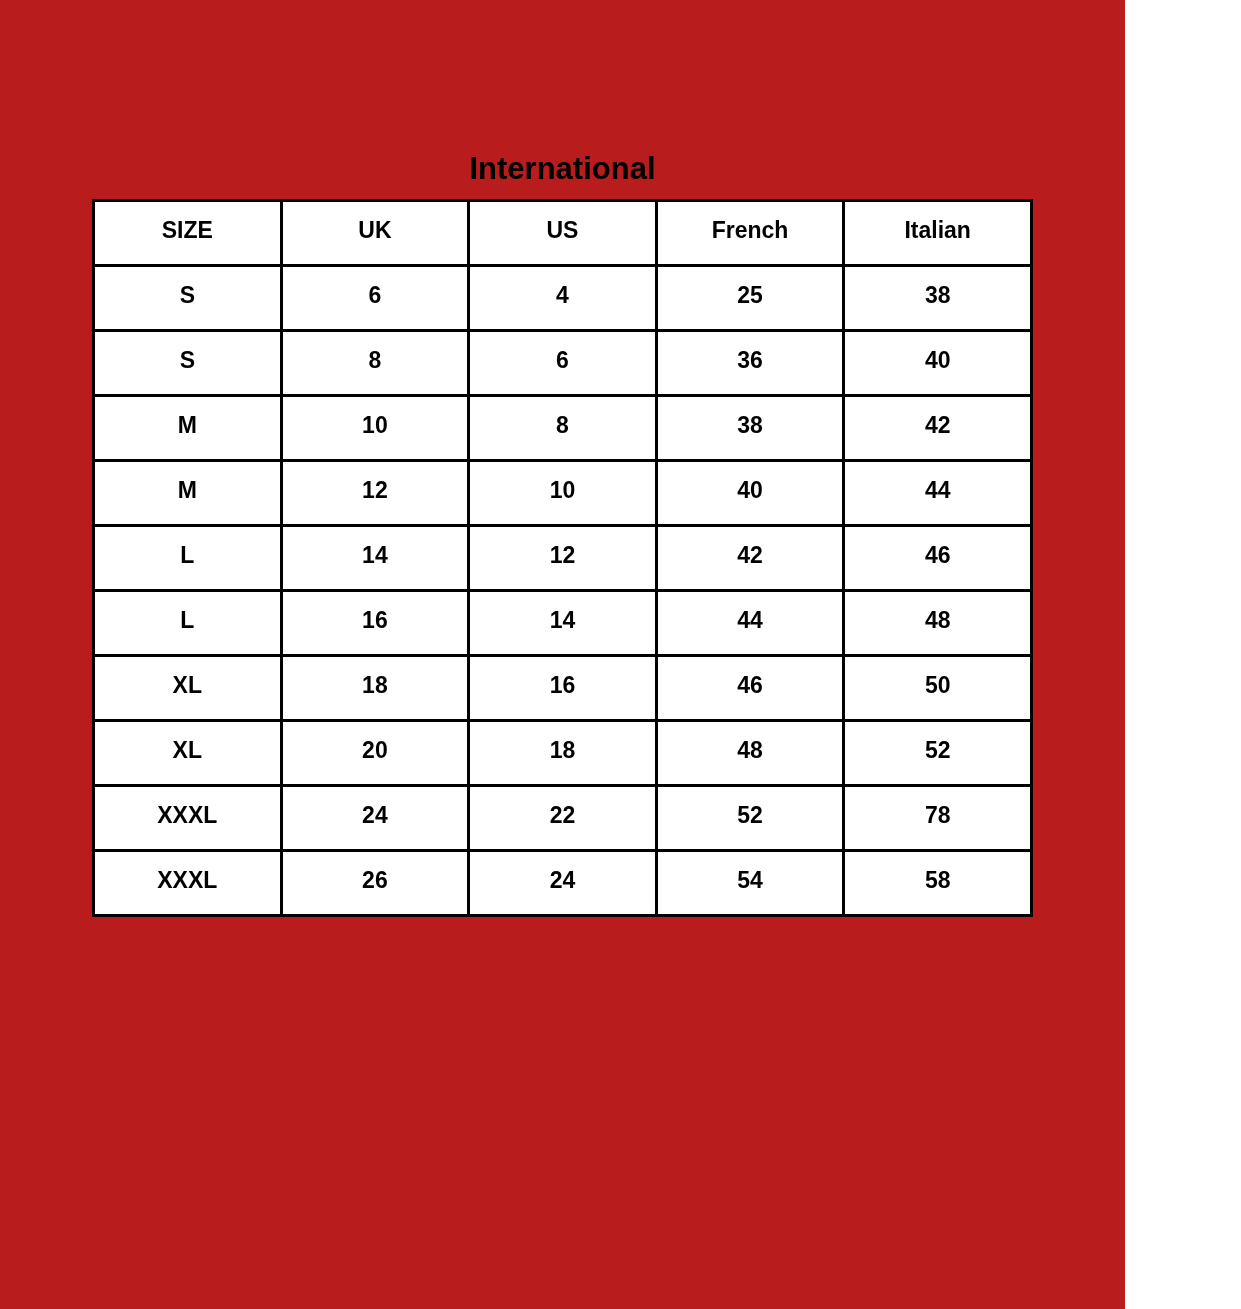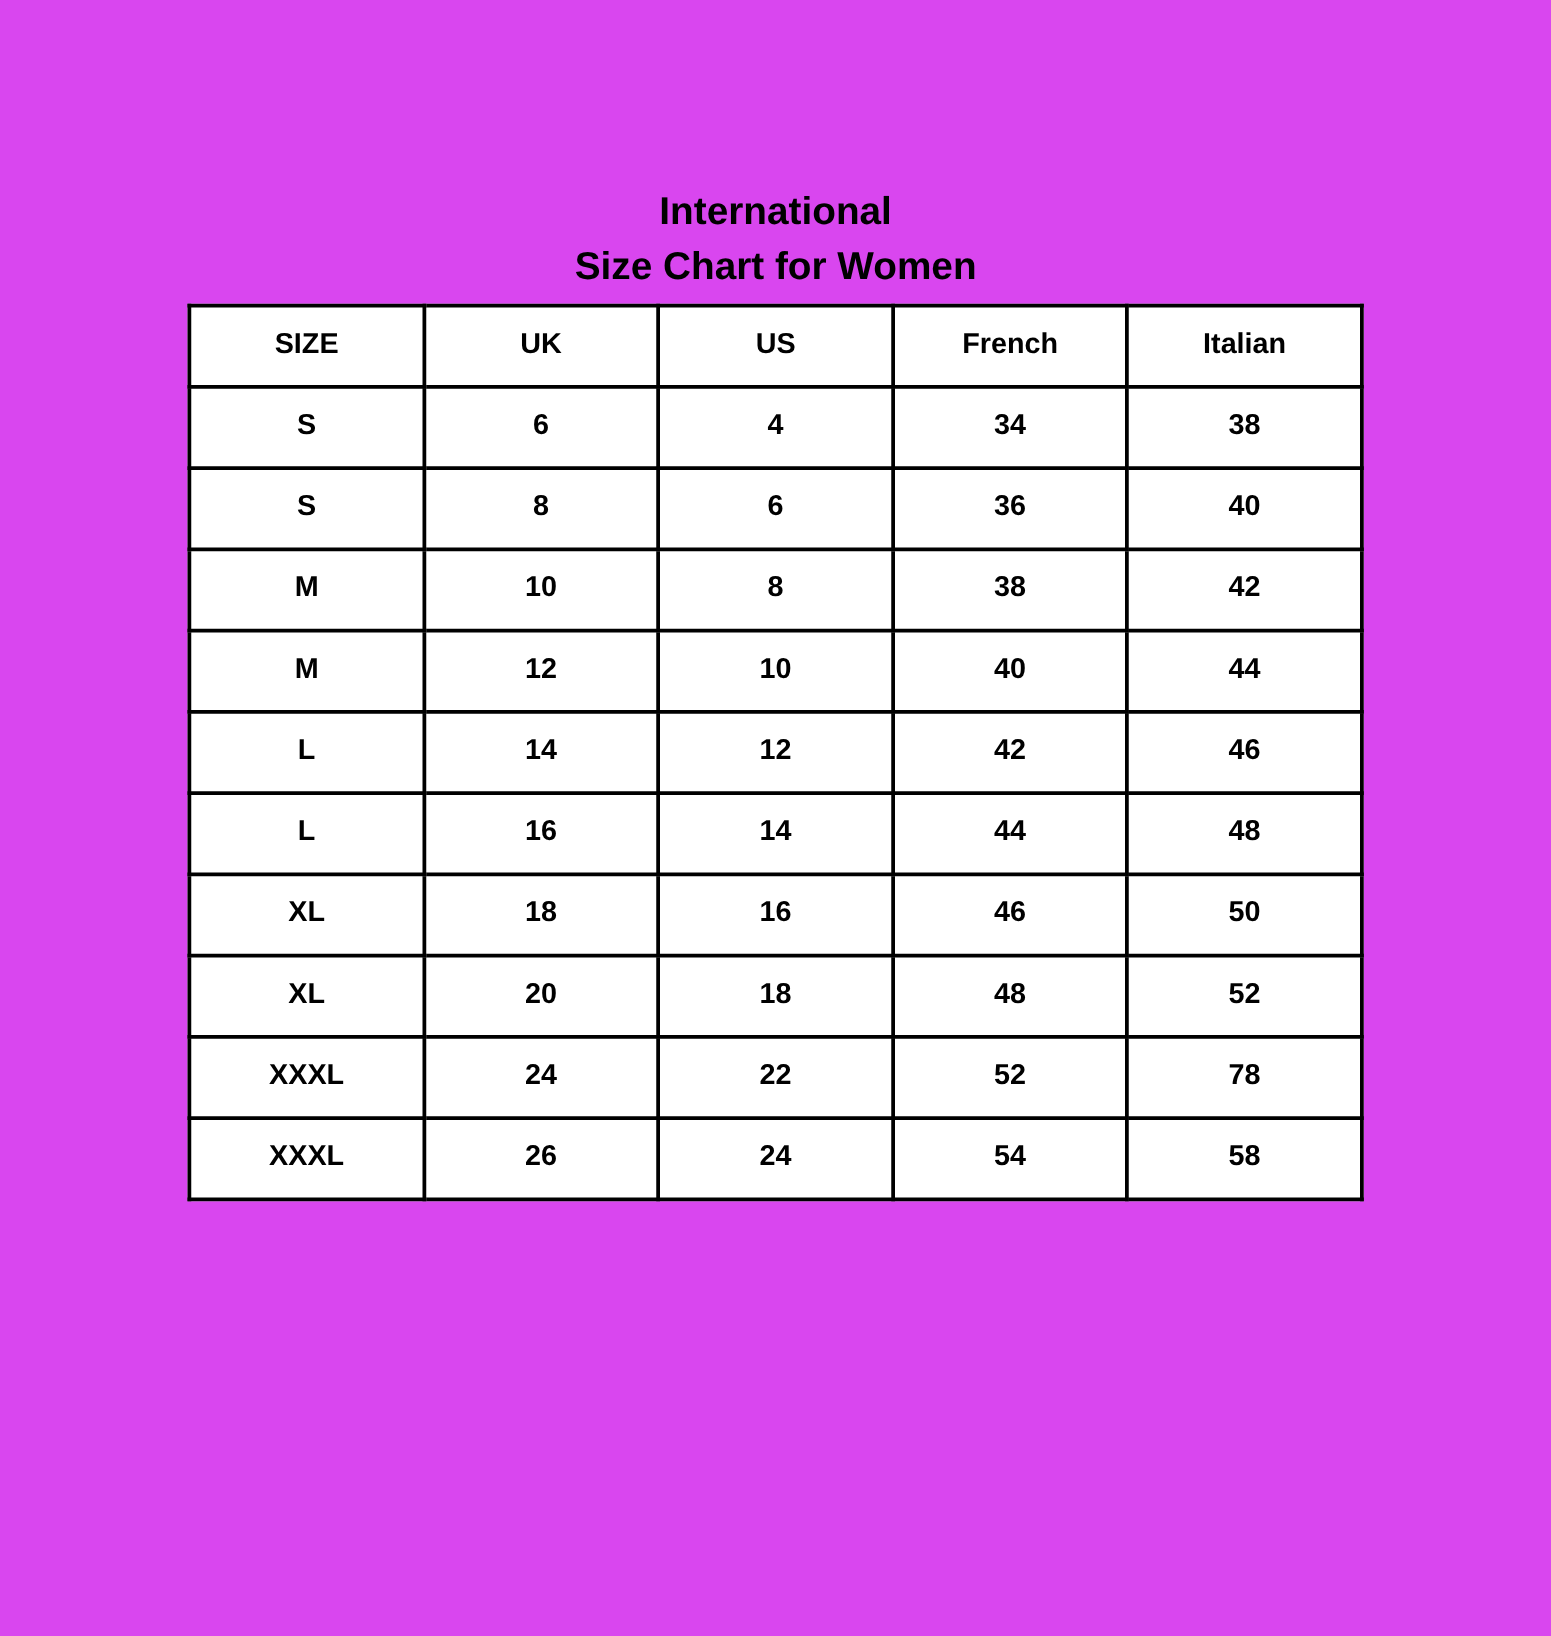--- a/index.html
+++ b/index.html
@@ -2,23 +2,23 @@
 <html><head>
 <meta charset="utf-8">
 <style>
   * { margin: 0; padding: 0; box-sizing: border-box; }
   html, body {
     background: #ffffff;
     font-family: "Liberation Sans", sans-serif;
   }
   .page {
     position: relative;
-    width: 1241px;
+    width: 1125px;
     height: 1309px;
-    background: #d946ef;
+    background: #b91c1c;
     overflow: hidden;
   }
   .title-block {
     padding-top: 147px;
     text-align: center;
     color: #000000;
   }
   .title-line {
     font-size: 31px;
     font-weight: bold;
@@ -47,39 +47,38 @@
     line-height: 1.1;
   }
 </style>
 </head>
 <body>
 
 <div class="page">
 
   <div class="title-block">
     <div class="title-line">International</div>
-    <div class="title-line">Size Chart for Women</div>
   </div>
 
   <table class="size-chart">
     <thead>
       <tr>
         <th>SIZE</th>
         <th>UK</th>
         <th>US</th>
         <th>French</th>
         <th>Italian</th>
       </tr>
     </thead>
     <tbody>
       <tr>
         <td>S</td>
         <td>6</td>
         <td>4</td>
-        <td>34</td>
+        <td>25</td>
         <td>38</td>
       </tr>
       <tr>
         <td>S</td>
         <td>8</td>
         <td>6</td>
         <td>36</td>
         <td>40</td>
       </tr>
       <tr>

